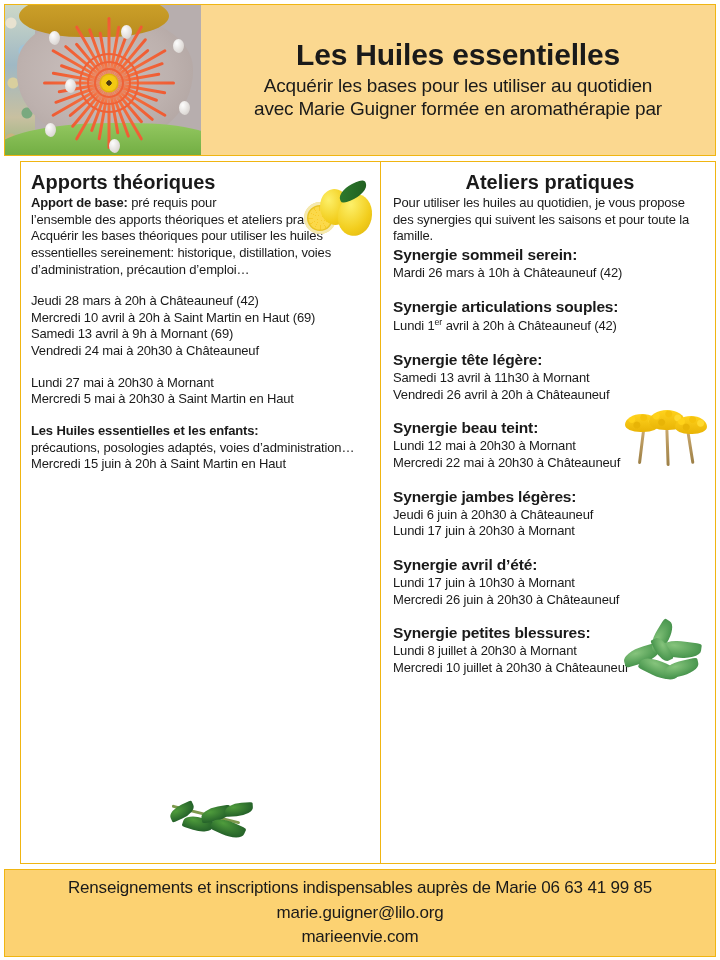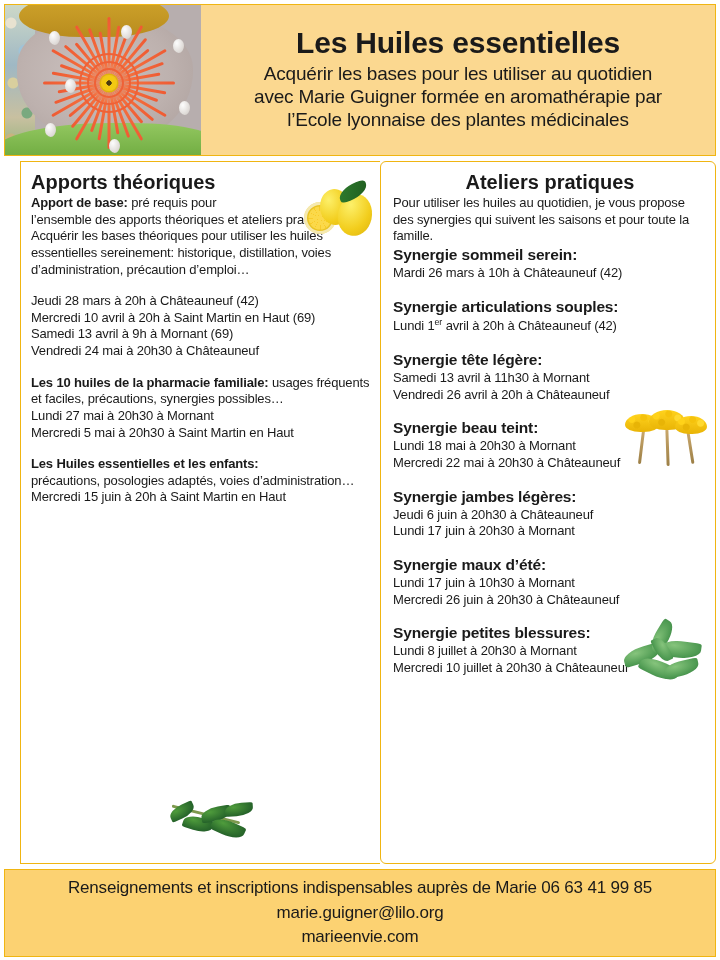--- a/index.html
+++ b/index.html
@@ -82,21 +82,20 @@
   .col-left {
     width: 360px;
     flex: 0 0 360px;
     padding: 8px 8px 0 10px;
     border-right: none;
   }
   .col-right {
     flex: 1 1 auto;
     padding: 8px 8px 0 12px;
     border-left: 1px solid #f0b512;
-    border-radius: 6px;
   }
   .col-head {
     font-size: 20px;
     font-weight: bold;
     line-height: 1.2;
     margin-bottom: 1px;
   }
   .col-head.center { text-align: center; }
 
   .para {
@@ -357,21 +356,20 @@
       <div class="pebble" style="left:40px;  top:118px;"></div>
       <div class="pebble" style="left:104px; top:134px;"></div>
       <div class="pebble" style="left:174px; top:96px;"></div>
     </div>
 
     <div class="header-title-wrap">
       <div class="main-title">Les Huiles essentielles</div>
       <div class="sub-title">
         <div>Acquérir les bases pour les utiliser au quotidien</div>
         <div>avec Marie Guigner formée en aromathérapie par</div>
-        <div>l’Ecole lyonnaise des plantes médicinales</div>
       </div>
     </div>
   </div>
 
   <div class="columns">
 
     <div class="col col-left">
 
       <div class="col-head">Apports théoriques</div>
 
@@ -388,23 +386,20 @@
       <div class="para">l’ensemble des apports théoriques et ateliers pratiques.</div>
       <div class="para">Acquérir les bases théoriques pour utiliser les huiles essentielles sereinement: historique, distillation, voies d’administration, précaution d’emploi…</div>
       <div class="gap"></div>
       <div class="para">Jeudi 28 mars à 20h à Châteauneuf (42)</div>
       <div class="para">Mercredi 10 avril à 20h à Saint Martin en Haut (69)</div>
       <div class="para">Samedi 13 avril à 9h à Mornant (69)</div>
       <div class="para">Vendredi 24 mai à 20h30 à Châteauneuf</div>
 
       <div class="gap"></div>
 
-      <div class="para">
-        <b>Les 10 huiles de la pharmacie familiale:</b><span> usages fréquents et faciles, précautions, synergies possibles…</span>
-      </div>
       <div class="para">Lundi 27 mai à 20h30 à Mornant</div>
       <div class="para">Mercredi 5 mai à 20h30 à Saint Martin en Haut</div>
 
       <div class="gap"></div>
 
       <div class="para">
         <b>Les Huiles essentielles et les enfants:</b>
       </div>
       <div class="para"> précautions, posologies adaptés, voies d’administration…</div>
       <div class="para">Mercredi 15 juin à 20h à Saint Martin en Haut</div>
@@ -452,32 +447,32 @@
 
       <div class="gap"></div>
 
       <div class="ttl">Synergie tête légère:</div>
       <div class="para">Samedi 13 avril à 11h30 à Mornant</div>
       <div class="para">Vendredi 26 avril à  20h à Châteauneuf</div>
 
       <div class="gap"></div>
 
       <div class="ttl">Synergie beau teint:</div>
-      <div class="para">Lundi 18 mai à 20h30 à Mornant</div>
+      <div class="para">Lundi 12 mai à 20h30 à Mornant</div>
       <div class="para">Mercredi 22 mai à 20h30 à Châteauneuf</div>
 
       <div class="gap"></div>
 
       <div class="ttl">Synergie jambes légères:</div>
       <div class="para">Jeudi 6 juin à 20h30 à Châteauneuf</div>
       <div class="para">Lundi 17 juin à 20h30 à Mornant</div>
 
       <div class="gap"></div>
 
-      <div class="ttl">Synergie maux d’été:</div>
+      <div class="ttl">Synergie avril d’été:</div>
       <div class="para">Lundi 17 juin à 10h30 à Mornant</div>
       <div class="para">Mercredi 26 juin à 20h30 à Châteauneuf</div>
 
       <div class="gap"></div>
 
       <div class="ttl">Synergie petites blessures:</div>
       <div class="para">Lundi 8 juillet  à 20h30 à Mornant</div>
       <div class="para">Mercredi 10 juillet  à 20h30 à Châteauneuf</div>
     </div>
   </div>

